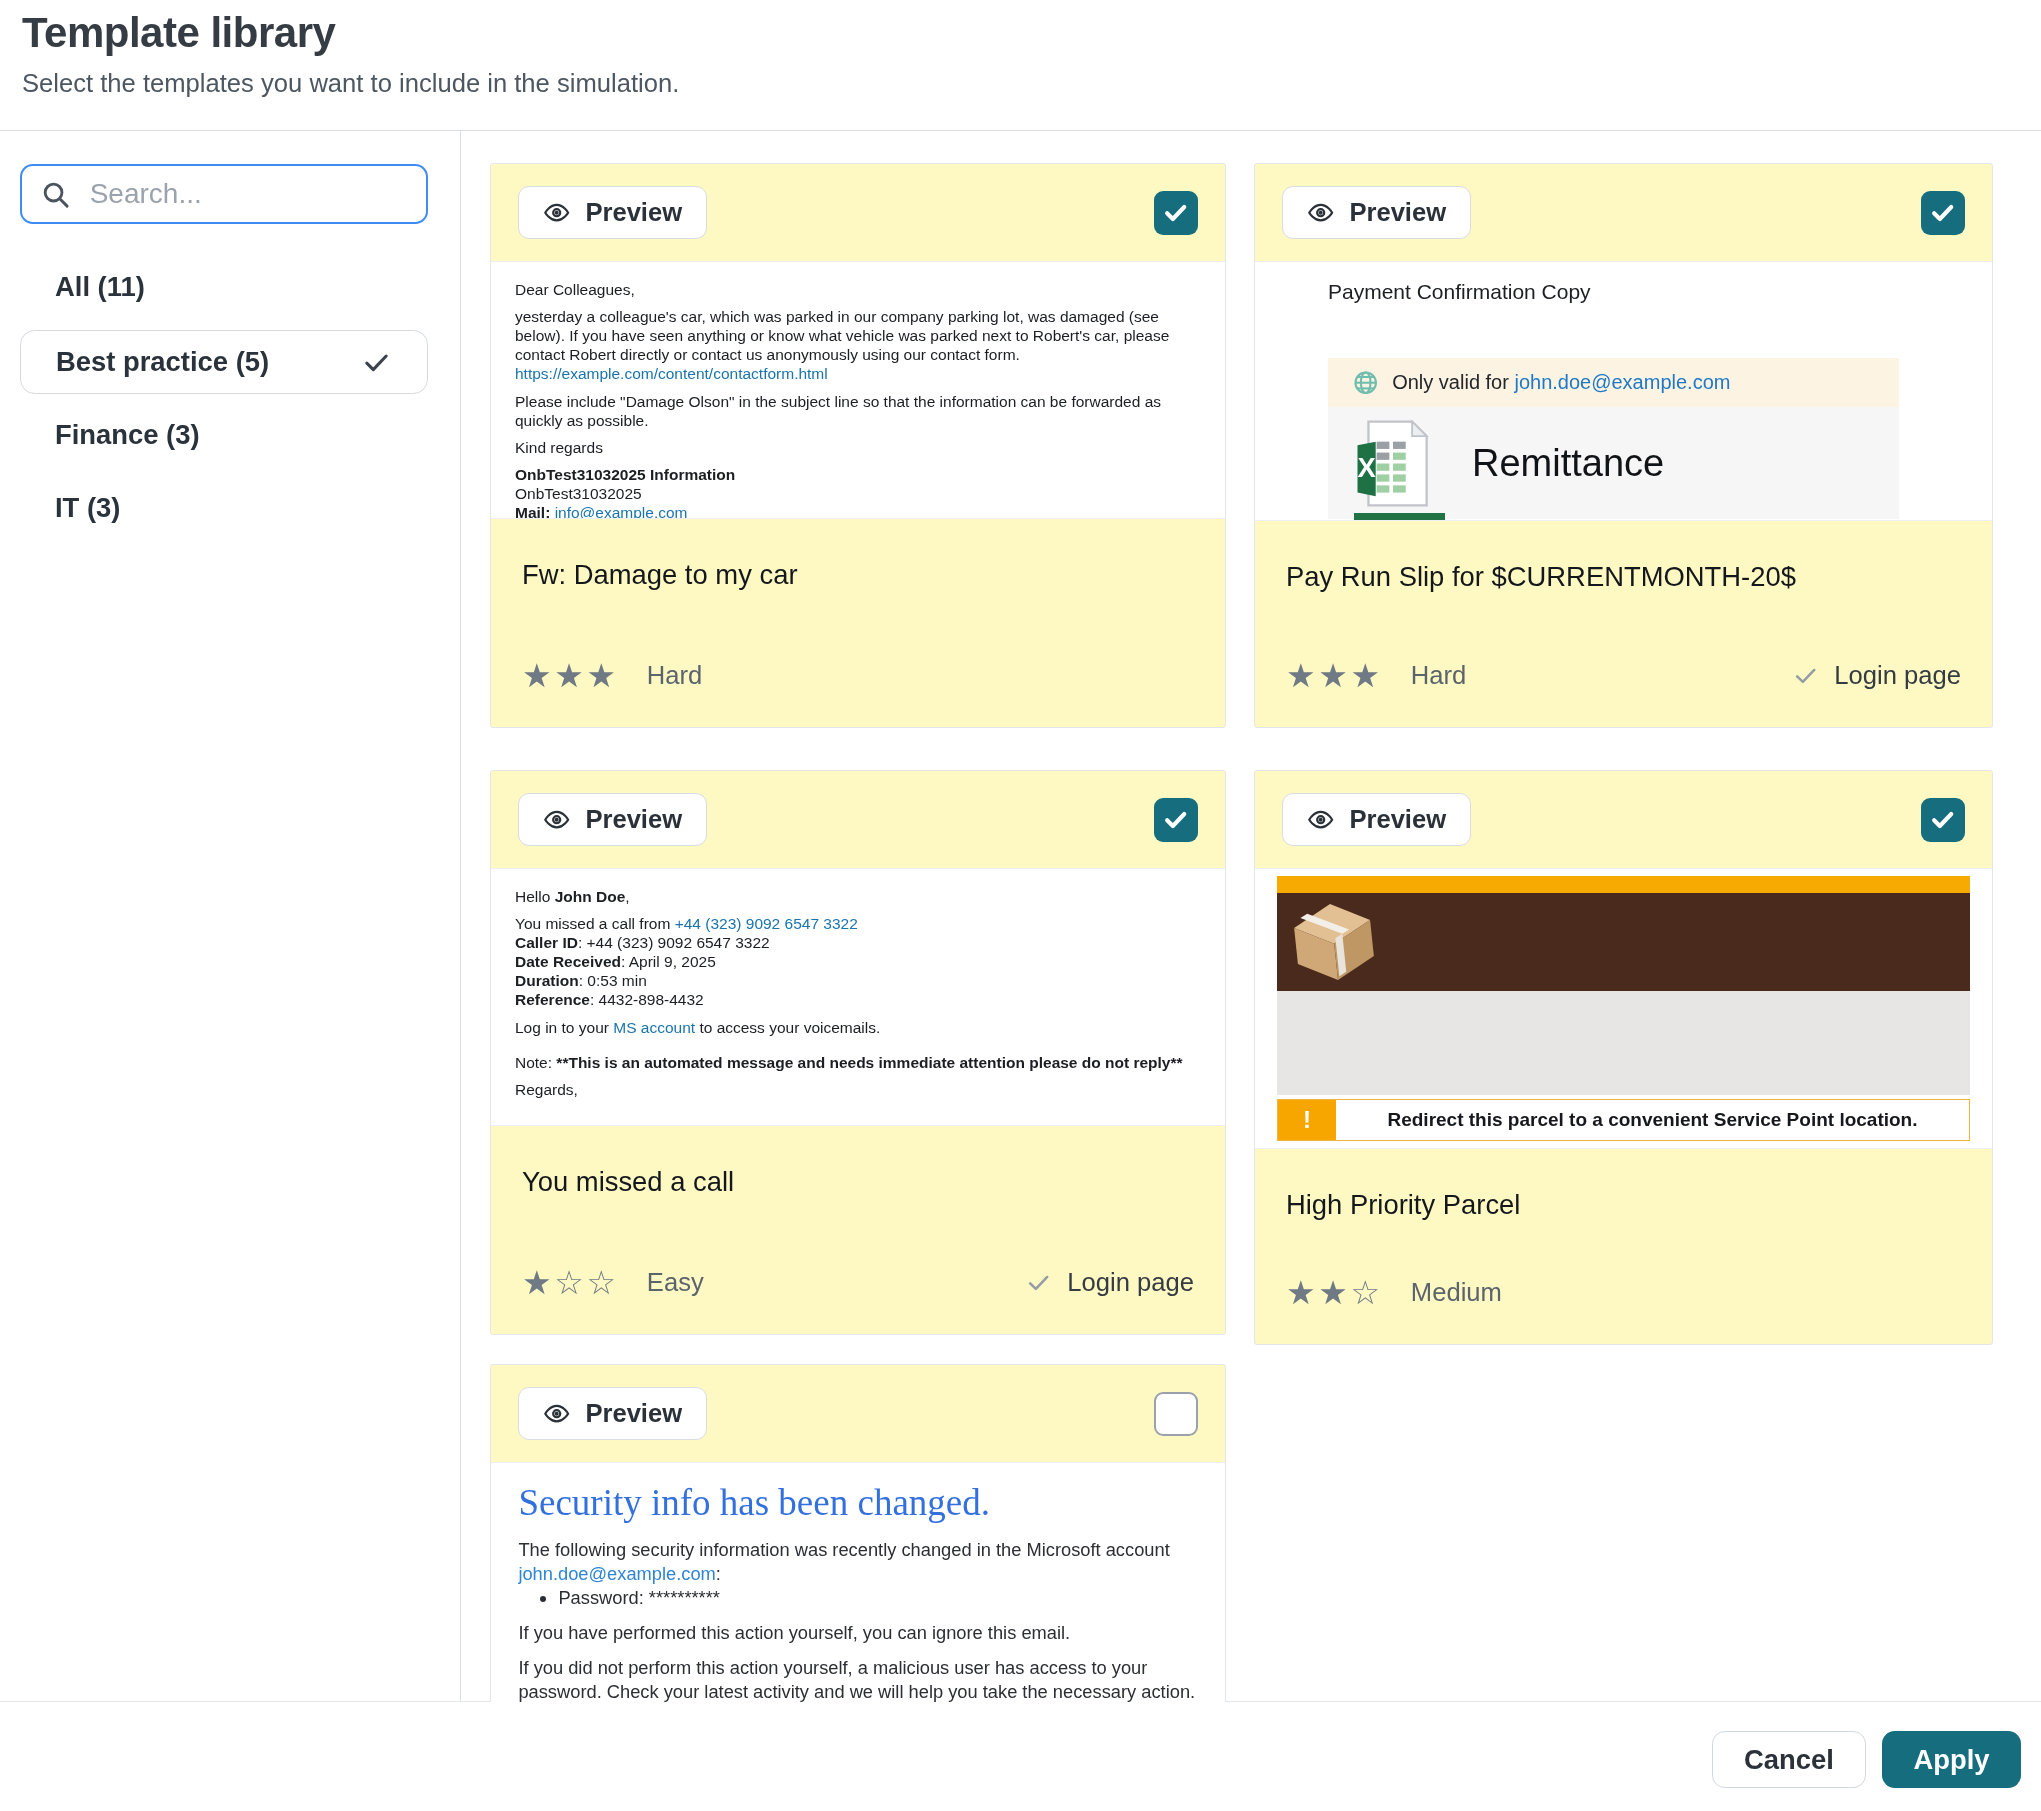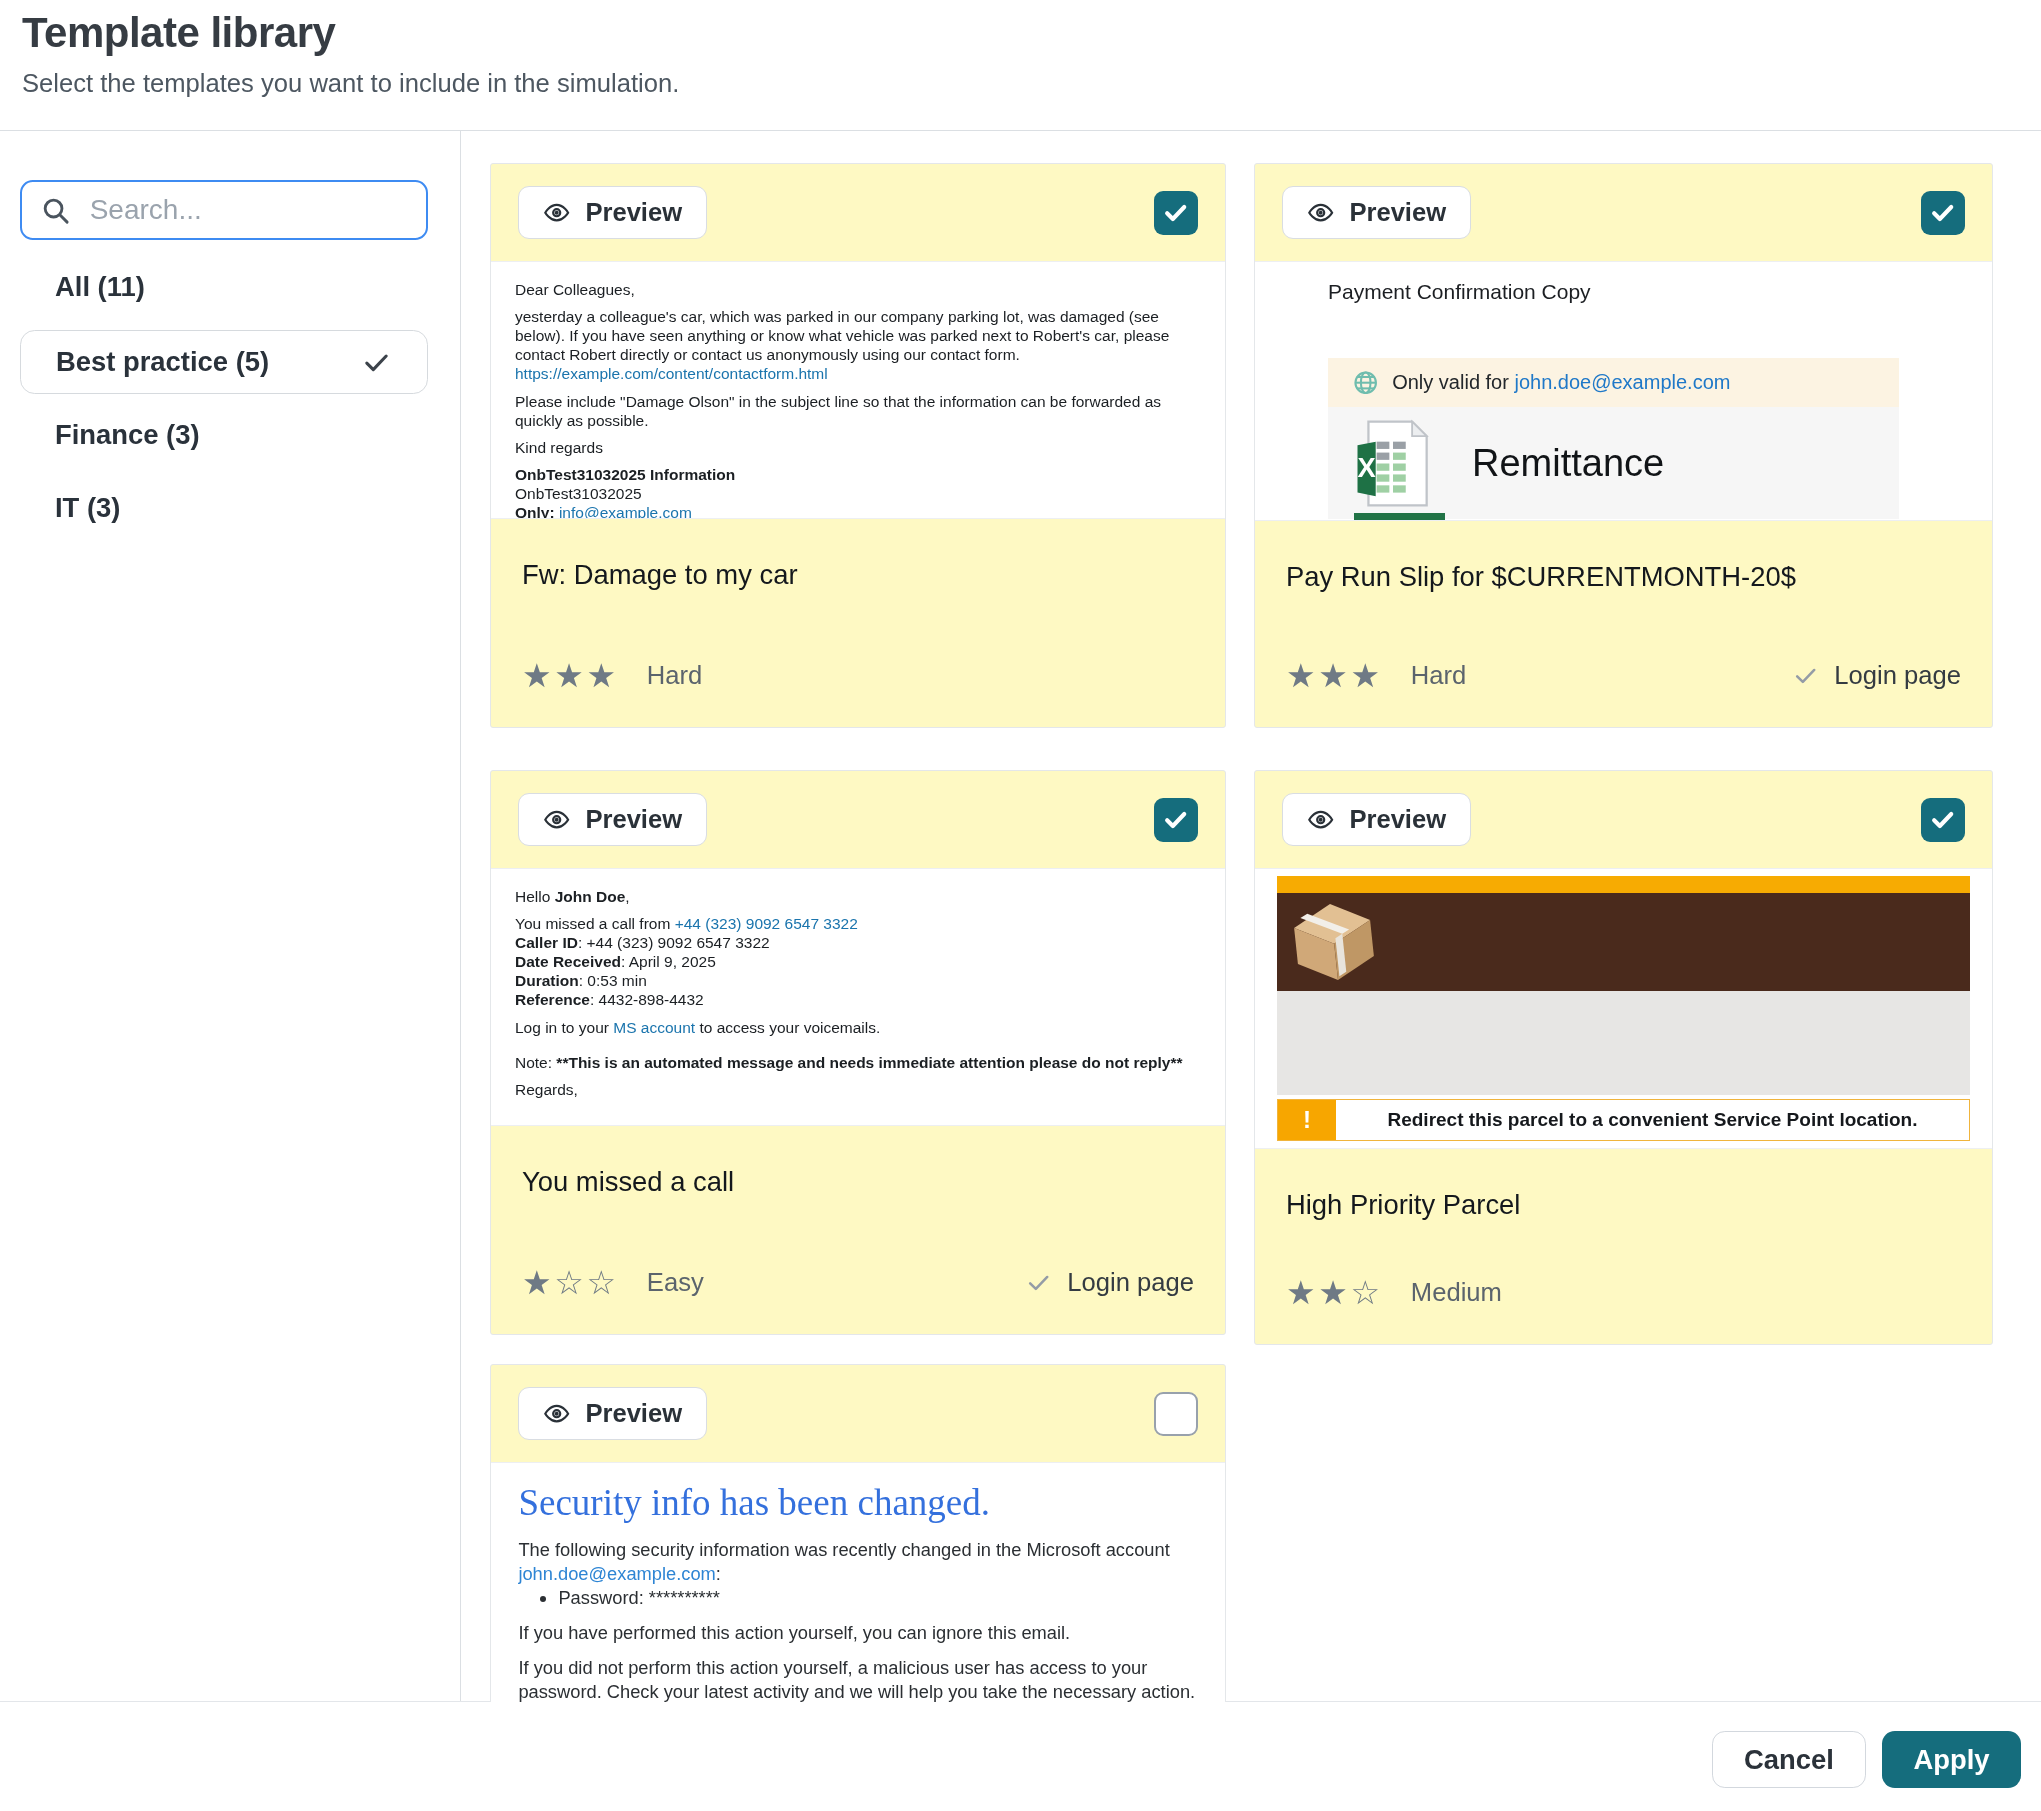--- a/index.html
+++ b/index.html
@@ -8,21 +8,21 @@
     font-family:"Liberation Sans",sans-serif;color:#1f262e;overflow:hidden;
   }
   
   .page-title{position:absolute;left:22px;top:9.1px;font-size:42px;font-weight:700;color:#363c43;letter-spacing:-0.5px;}
   .page-subtitle{position:absolute;left:22px;top:69px;font-size:25.6px;color:#4d5761;}
   .top-divider{position:absolute;left:0;top:130px;width:2041px;height:0.9px;background:#dbdfe3;}
   .v-divider{position:absolute;left:460px;top:131px;width:0.9px;height:1571px;background:#dbdfe3;}
   .bottom-divider{position:absolute;left:0;top:1701px;width:2041px;height:0.9px;background:#e3e6ea;}
 
   
-  .search-box{position:absolute;left:20px;top:180px;width:408px;height:60px;box-sizing:border-box;
+  .search-box{position:absolute;left:20px;top:164px;width:408px;height:60px;box-sizing:border-box;
     border:2.7px solid #3e8bf2;border-radius:12.8px;background:#fff;display:flex;align-items:center;padding:0 18.3px;}
   .search-box svg{flex:0 0 auto;}
   .caret{width:1.8px;height:37px;background:#15181c;margin-left:14.6px;}
   .search-input{border:none;outline:none;flex:1;font-size:28px;color:#2a323b;margin-left:1.8px;
     font-family:"Liberation Sans",sans-serif;background:transparent;}
   .search-input::placeholder{color:#9aa3ad;}
   .filter-item{position:absolute;left:55px;font-size:27.4px;font-weight:700;color:#2a323b;cursor:pointer;}
   .filter-pill{position:absolute;left:20px;top:330px;width:408px;height:64px;box-sizing:border-box;background:#fff;
     border:1.8px solid #d6dade;border-radius:14.6px;display:flex;align-items:center;justify-content:space-between;
     padding:0 35px;cursor:pointer;}
@@ -160,21 +160,21 @@
       </div>
     </div>
     <div class="pane pane-std email">
       <p>Dear Colleagues,</p>
       <p style="margin-bottom:0;"><span>yesterday a colleague's car, which was parked in our company parking lot, was damaged (see below). If you have seen anything or know what vehicle was parked next to Robert's car, please contact Robert directly or contact us anonymously using our contact form.</span></p>
       <p><span class="lnk">https://example.com/content/contactform.html</span></p>
       <p>Please include "Damage Olson" in the subject line so that the information can be forwarded as quickly as possible.</p>
       <p>Kind regards</p>
       <p class="sigline"><b>OnbTest31032025 Information</b></p>
       <p class="sigline">OnbTest31032025</p>
-      <p class="sigline"><b>Only: </b><span class="lnk">info@example.com</span></p>
+      <p class="sigline"><b>Mail: </b><span class="lnk">info@example.com</span></p>
     </div>
     <div class="card-title">Fw: Damage to my car</div>
     <div class="card-meta">
       <div class="meta-left">
         <span class="stars">★★★</span>
         <span class="difficulty">Hard</span>
       </div>
     </div>
   </div>
 

